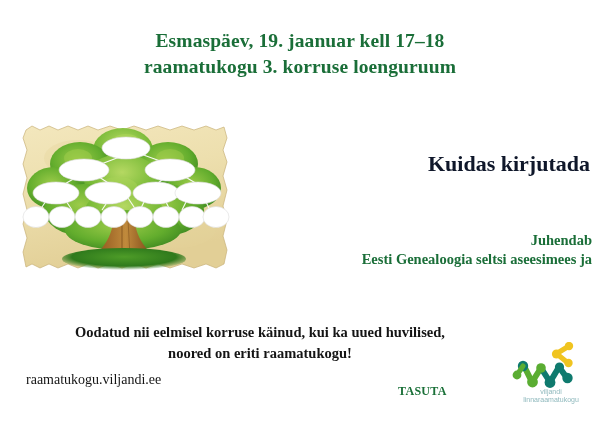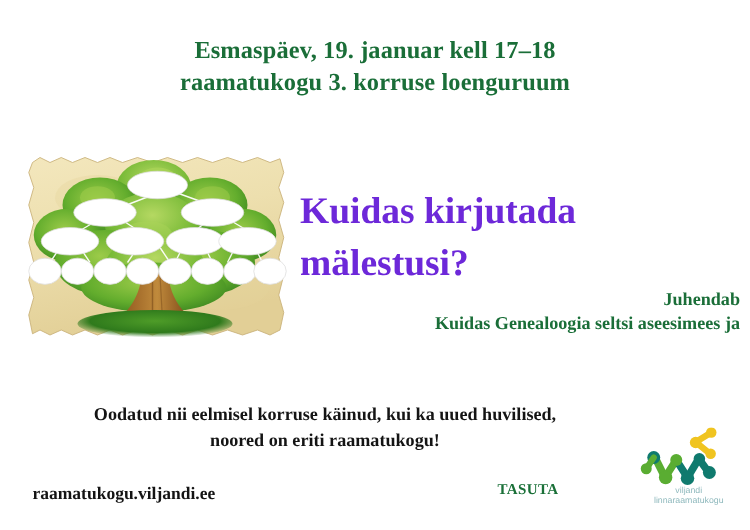--- a/index.html
+++ b/index.html
@@ -36,24 +36,24 @@
     letter-spacing: 0.1px;
   }
   .header .line2 { display: block; }
 
   
   .main-title {
     position: absolute;
     top: 128px;
     left: 240px;
     width: 350px;
-    text-align: left;
-    color: #6d28d9;
-    font-weight: bold;
-    font-size: 30px;
+    text-align: right;
+    color: #0f172a;
+    font-weight: bold;
+    font-size: 22px;
     line-height: 42px;
   }
   .main-title .t2 { display: block; }
 
   
   .presenter {
     position: absolute;
     top: 231px;
     left: 230px;
     width: 362px;
@@ -75,24 +75,24 @@
     color: #141414;
     font-weight: bold;
     font-size: 14.5px;
     line-height: 21px;
   }
   .invitation span { display: block; }
 
   
   .footer-url {
     position: absolute;
-    top: 388px;
+    top: 372px;
     left: 26px;
     color: #141414;
-    font-weight: bold;
+    font-weight: normal;
     font-size: 14px;
   }
   .footer-free {
     position: absolute;
     top: 384px;
     left: 398px;
     color: #1a7038;
     font-weight: bold;
     font-size: 12px;
     letter-spacing: 0.3px;
@@ -231,26 +231,25 @@
     </svg>
   </div>
 
   <div class="header">
     <span>Esmaspäev, 19. jaanuar kell 17–18</span>
     <span class="line2">raamatukogu 3. korruse loenguruum</span>
   </div>
 
   <h1 class="main-title">
     <span>Kuidas kirjutada</span>
-    <span class="t2">mälestusi?</span>
   </h1>
 
   <div class="presenter">
     <span>Juhendab</span>
-    <span>Kuidas Genealoogia seltsi aseesimees ja</span>
+    <span>Eesti Genealoogia seltsi aseesimees ja</span>
   </div>
 
   <div class="invitation">
     <span>Oodatud nii eelmisel korruse käinud, kui ka uued huvilised,</span>
     <span>noored on eriti raamatukogu!</span>
   </div>
 
   <div class="footer-url">raamatukogu.viljandi.ee</div>
   <div class="footer-free">TASUTA</div>
 

